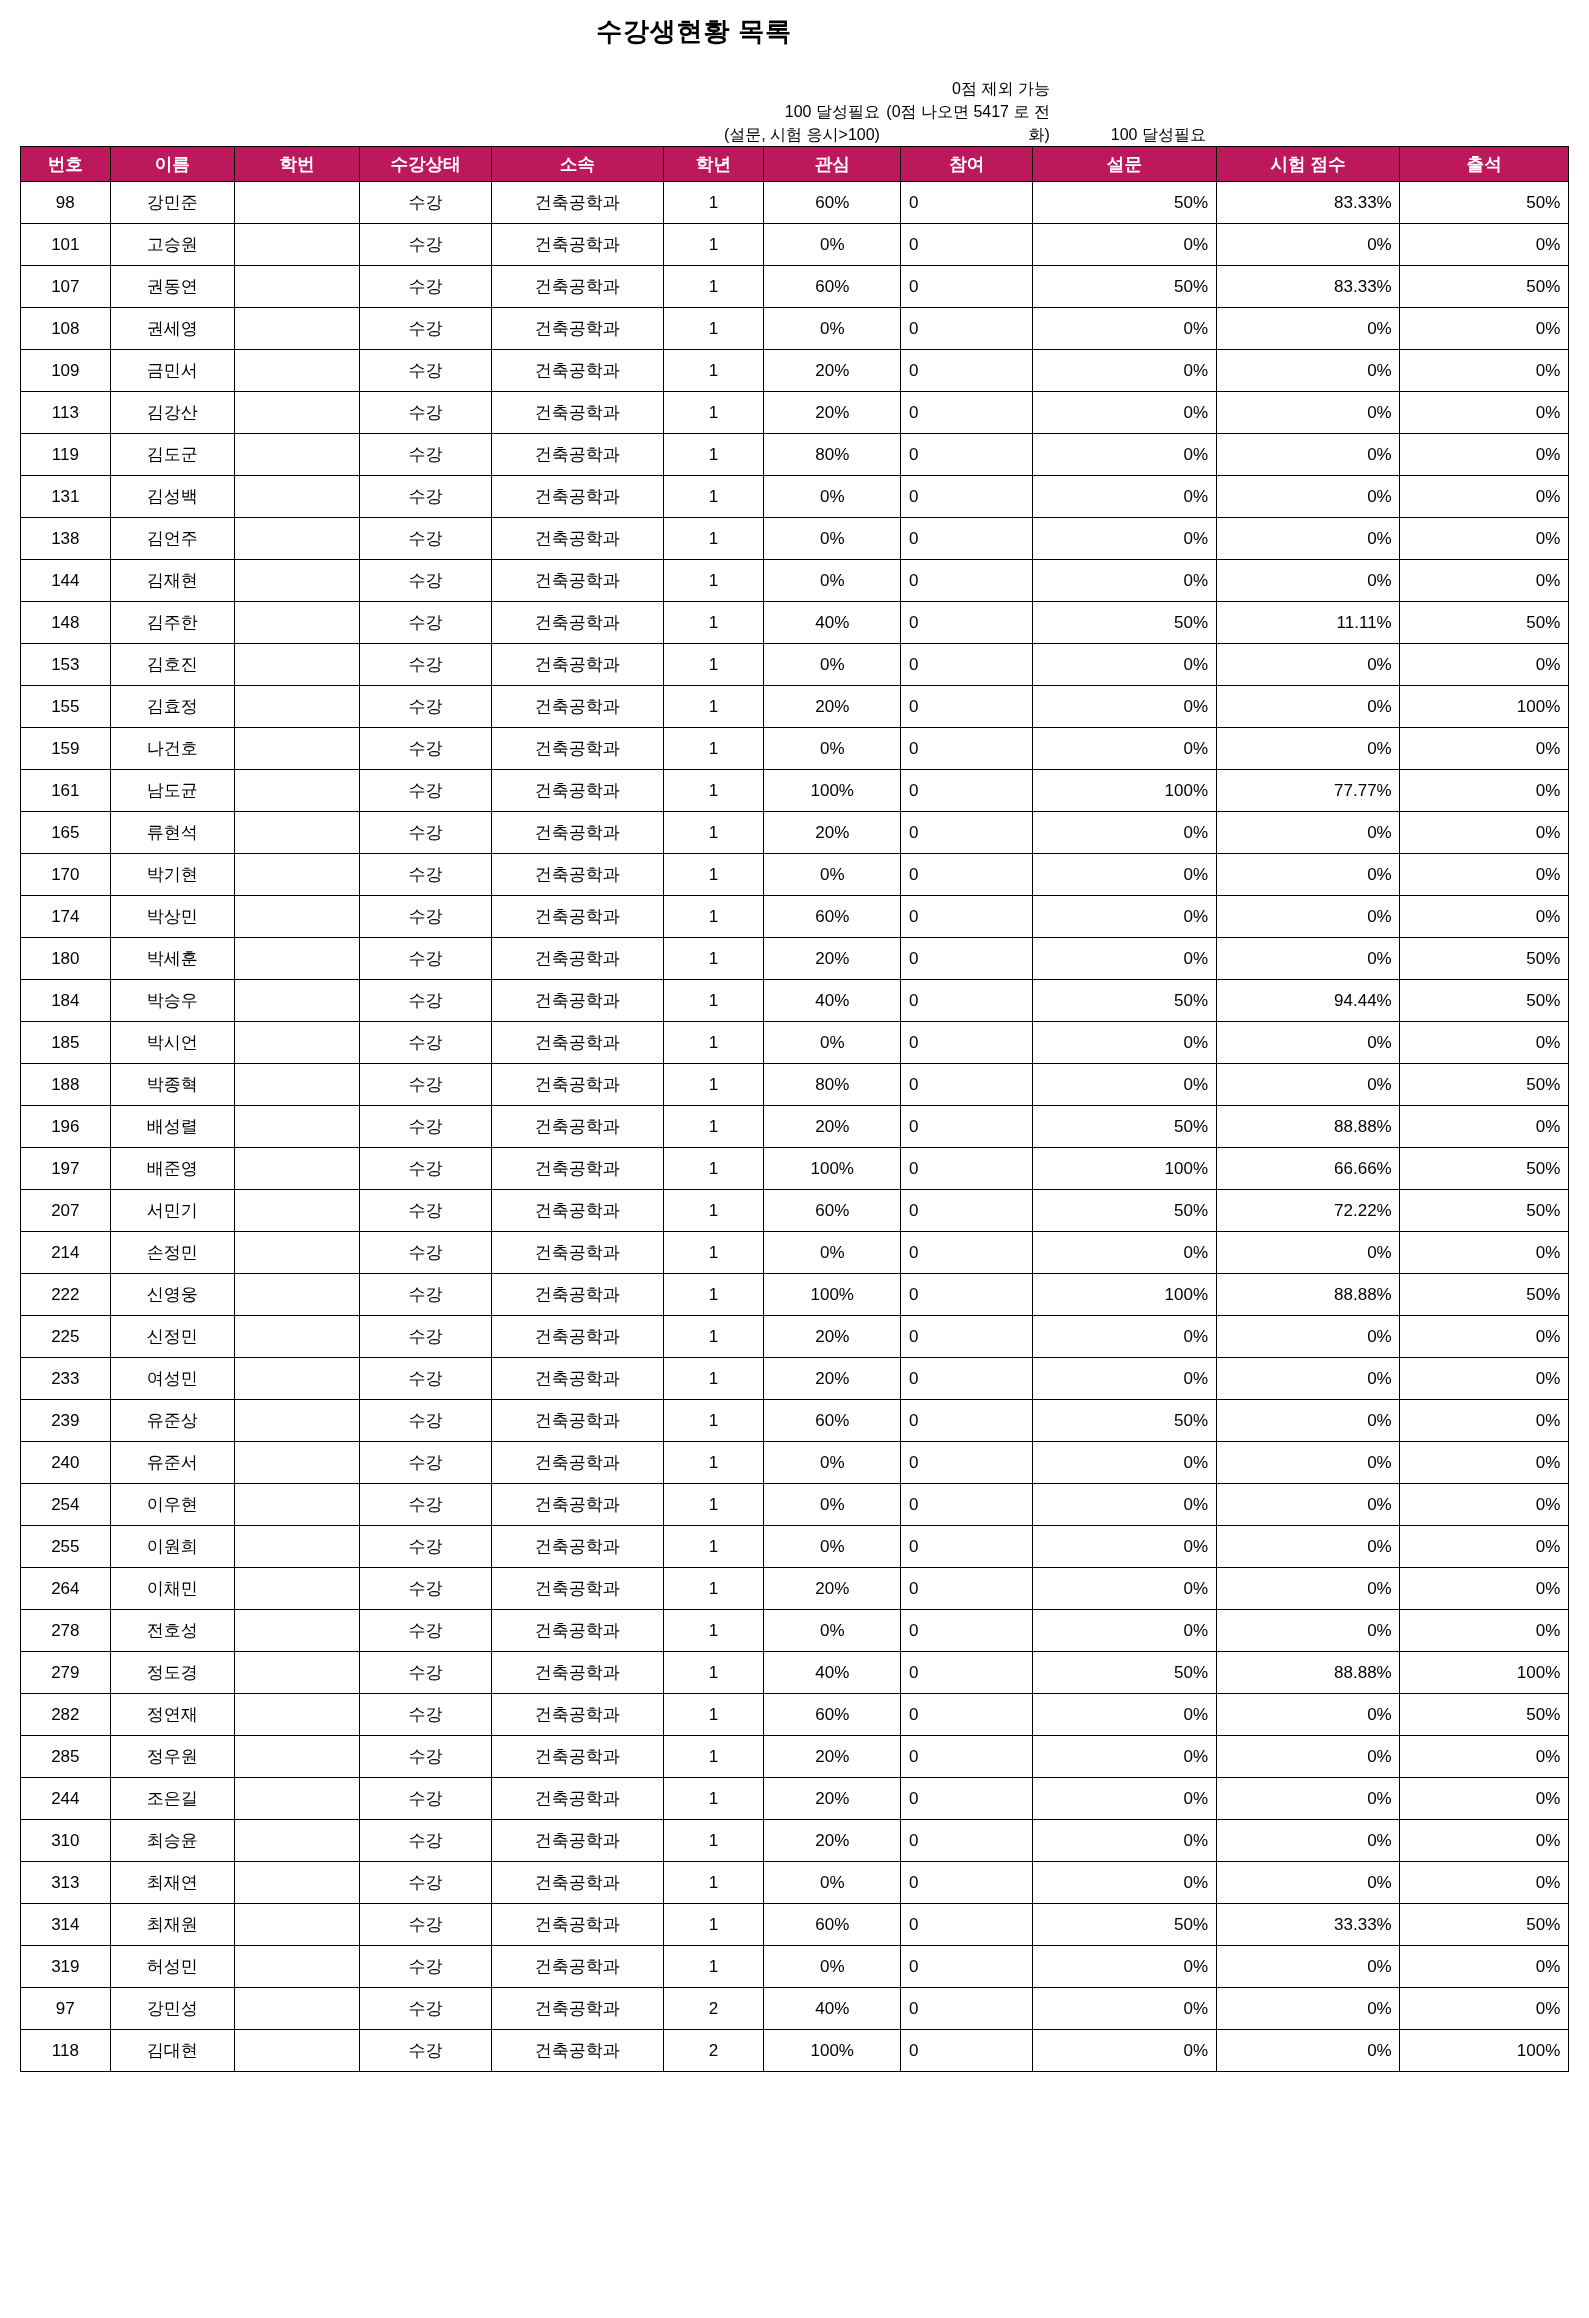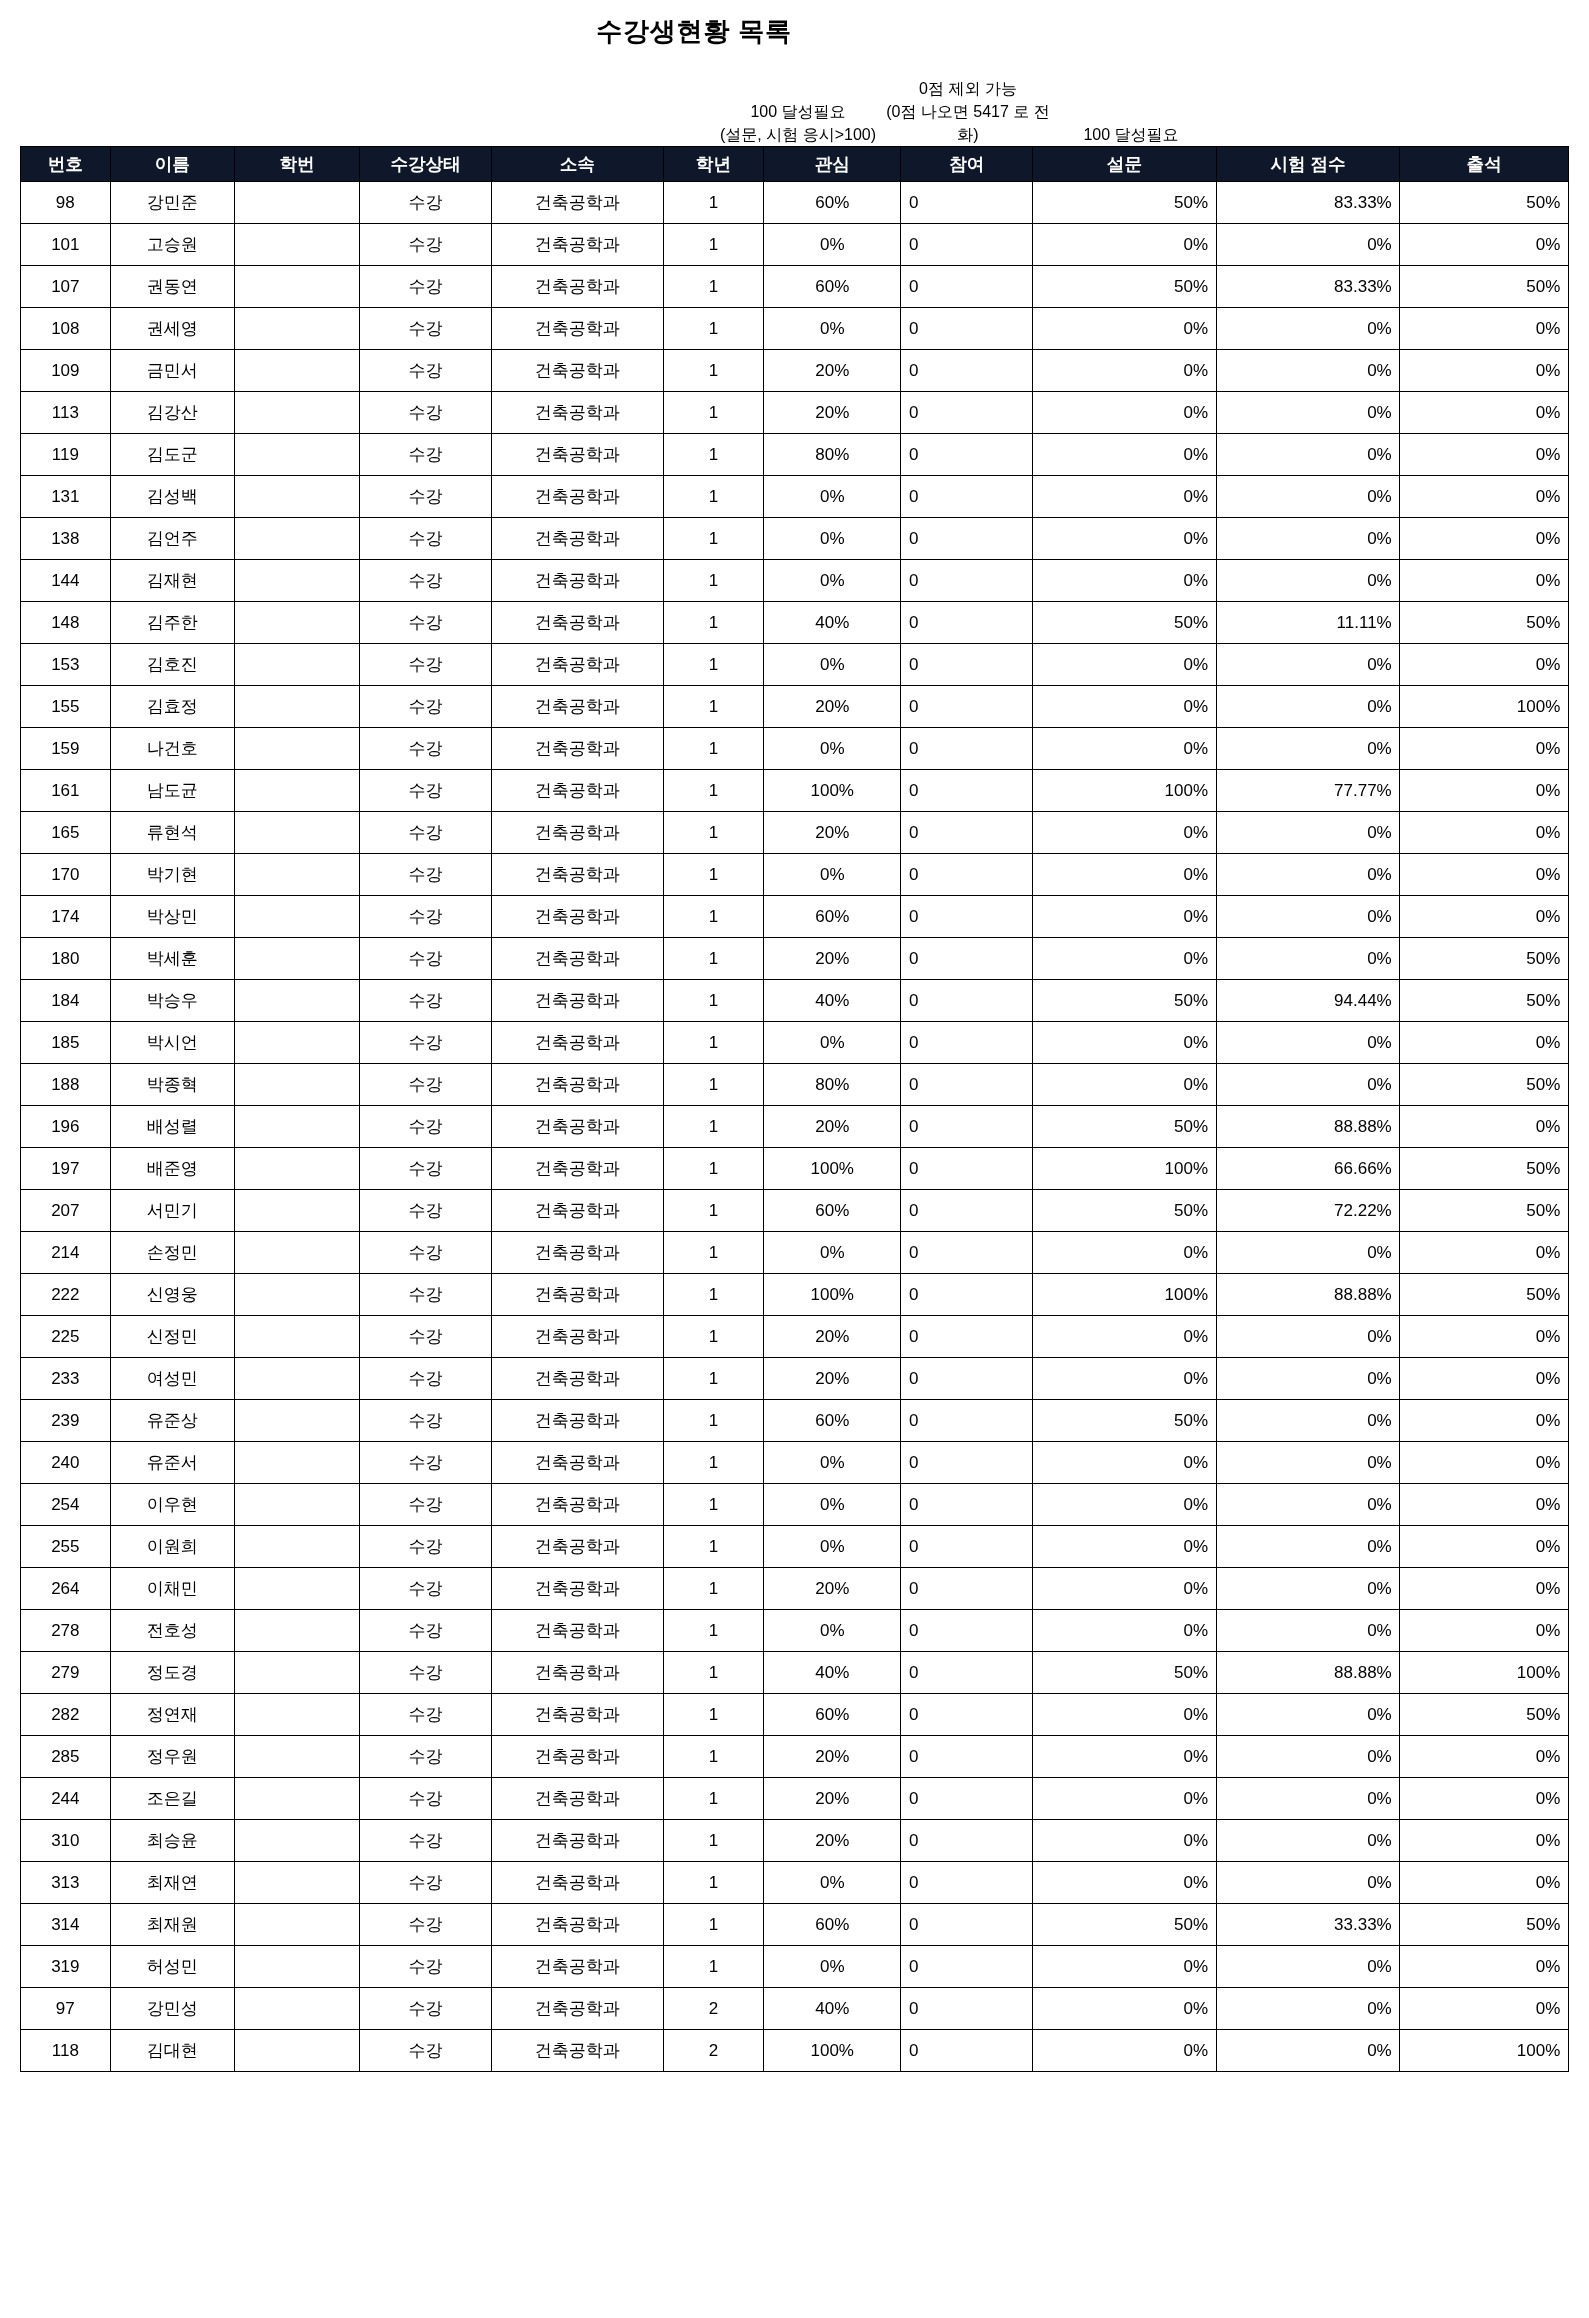--- a/index.html
+++ b/index.html
@@ -32,42 +32,42 @@
     box-sizing: border-box;
     padding-left: 20px;
     padding-right: 21.4px;
     align-items: flex-end;
     height: 90px;
   }
   .note-spacer { flex: 0 0 auto; }
   .note {
     font-size: 16px;
     line-height: 1.45;
-    text-align: center;
+    text-align: right;
     box-sizing: border-box;
     padding: 0 3.1px;
     align-self: flex-end;
   }
   table.grid {
     border-collapse: collapse;
     width: 1549px;
     margin-left: 20px;
     table-layout: fixed;
   }
   table.grid th, table.grid td {
     border: 0.8px solid #000000;
     font-size: 17px;
     height: 42px;
     padding: 0 7.7px;
     box-sizing: border-box;
     overflow: hidden;
     white-space: nowrap;
   }
   table.grid thead th {
-    background: #0f172a;
+    background: #be185d;
     color: #ffffff;
     font-weight: bold;
     text-align: center;
     height: 35px;
     font-size: 17.6px;
   }
   td.c { text-align: center; }
   td.l { text-align: left; padding-left: 17px; }
   td.r { text-align: right; padding-right: 12.2px; }
 

